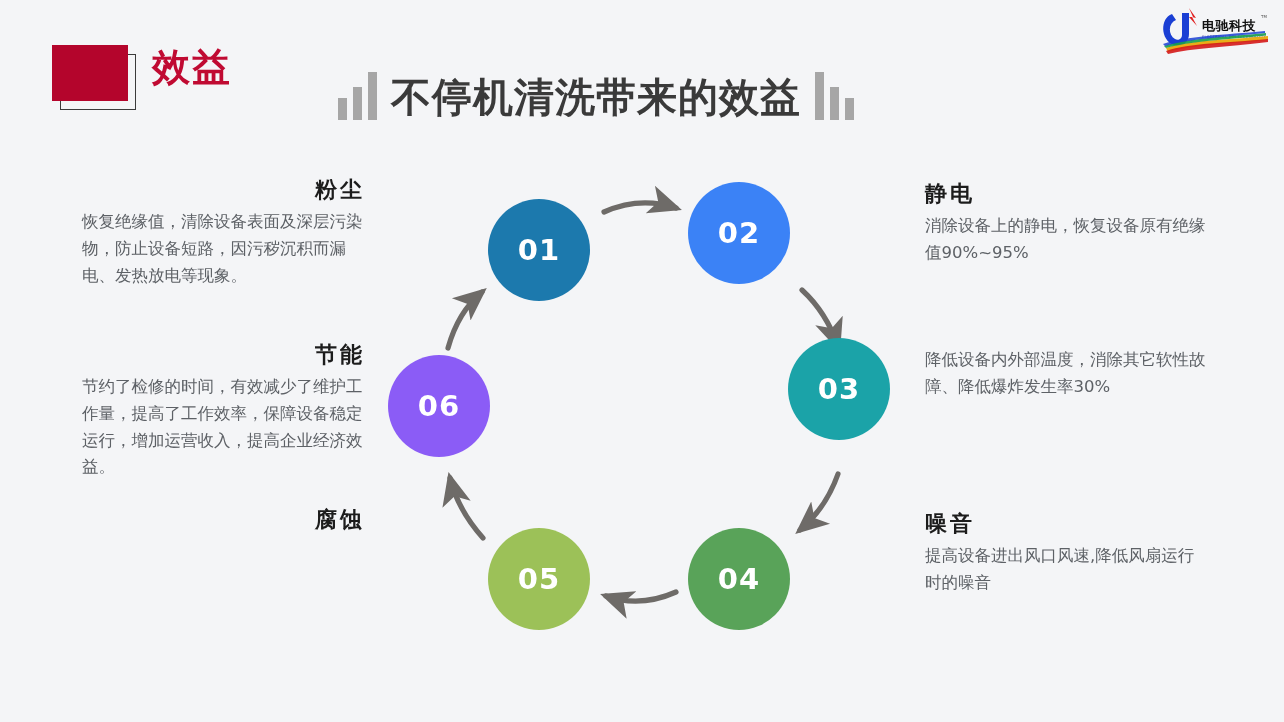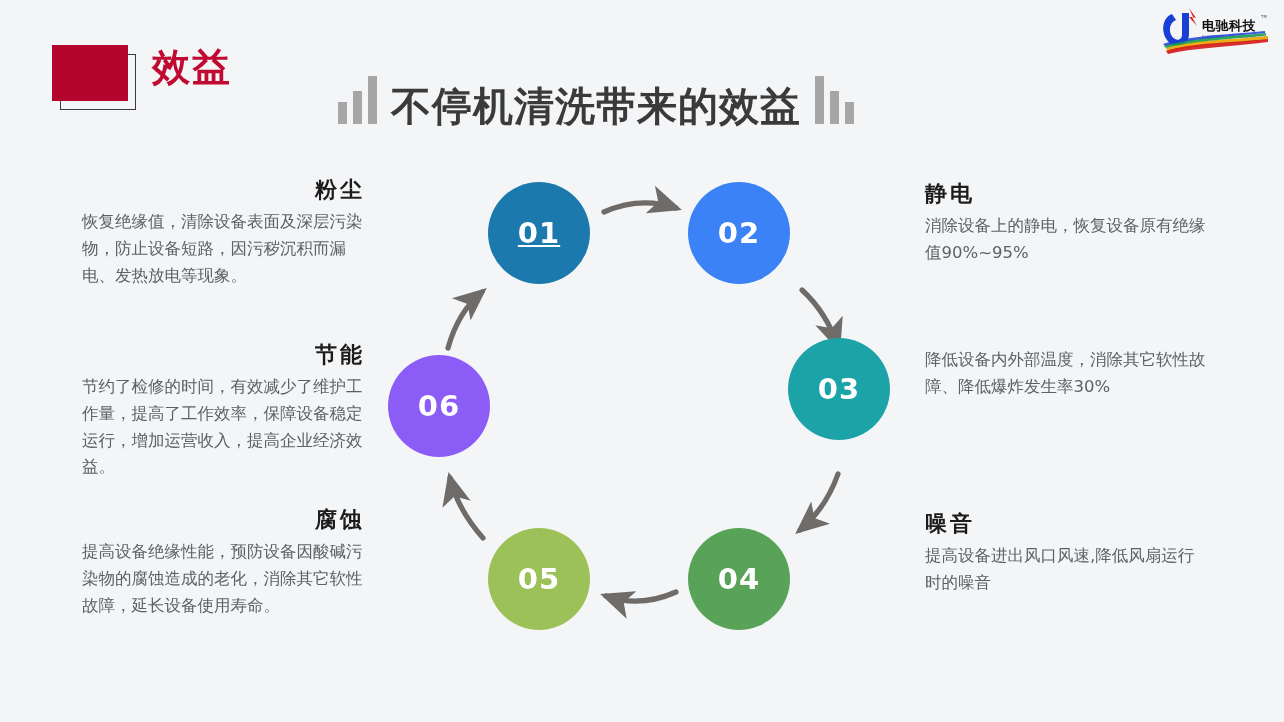--- a/index.html
+++ b/index.html
@@ -46,21 +46,21 @@
     color: #c00a32;
     letter-spacing: 2px;
     line-height: 1;
   }
 
   .title-row {
     position: absolute;
     left: 338px;
     top: 68px;
     display: flex;
-    align-items: flex-end;
+    align-items: center;
     gap: 14px;
     height: 60px;
   }
   .bars {
     display: flex;
     align-items: flex-end;
     gap: 6px;
     height: 48px;
     padding-bottom: 4px;
   }
@@ -102,21 +102,21 @@
     height: 102px;
     border-radius: 50%;
     display: flex;
     align-items: center;
     justify-content: center;
     color: #ffffff;
     font-size: 29px;
     font-weight: 700;
     letter-spacing: 1px;
   }
-  .c01 { left: 488px; top: 182px; text-decoration: underline; }
+  .c01 { left: 488px; top: 199px; }
   .c02 { left: 688px; top: 182px; }
   .c03 { left: 788px; top: 338px; }
   .c04 { left: 688px; top: 528px; }
   .c05 { left: 488px; top: 528px; }
   .c06 { left: 388px; top: 355px; }
 
   .arrows {
     position: absolute;
     left: 0;
     top: 0;
@@ -218,21 +218,20 @@
     <div class="t-body">节约了检修的时间，有效减少了维护工作量，提高了工作效率，保障设备稳定运行，增加运营收入，提高企业经济效益。</div>
   </div>
 
   <div class="tblock left-block b-dust">
     <div class="t-title">粉尘</div>
     <div class="t-body">恢复绝缘值，清除设备表面及深层污染物，防止设备短路，因污秽沉积而漏电、发热放电等现象。</div>
   </div>
 
   <div class="tblock left-block b-corr">
     <div class="t-title">腐蚀</div>
-    <div class="t-body">提高设备绝缘性能，预防设备因酸碱污染物的腐蚀造成的老化，消除其它软性故障，延长设备使用寿命。</div>
   </div>
 
   <div class="tblock right-block b-static">
     <div class="t-title">静电</div>
     <div class="t-body">消除设备上的静电，恢复设备原有绝缘值90%~95%</div>
   </div>
 
   <div class="tblock right-block b-temp">
     <div class="t-body">降低设备内外部温度，消除其它软性故障、降低爆炸发生率30%</div>
   </div>

